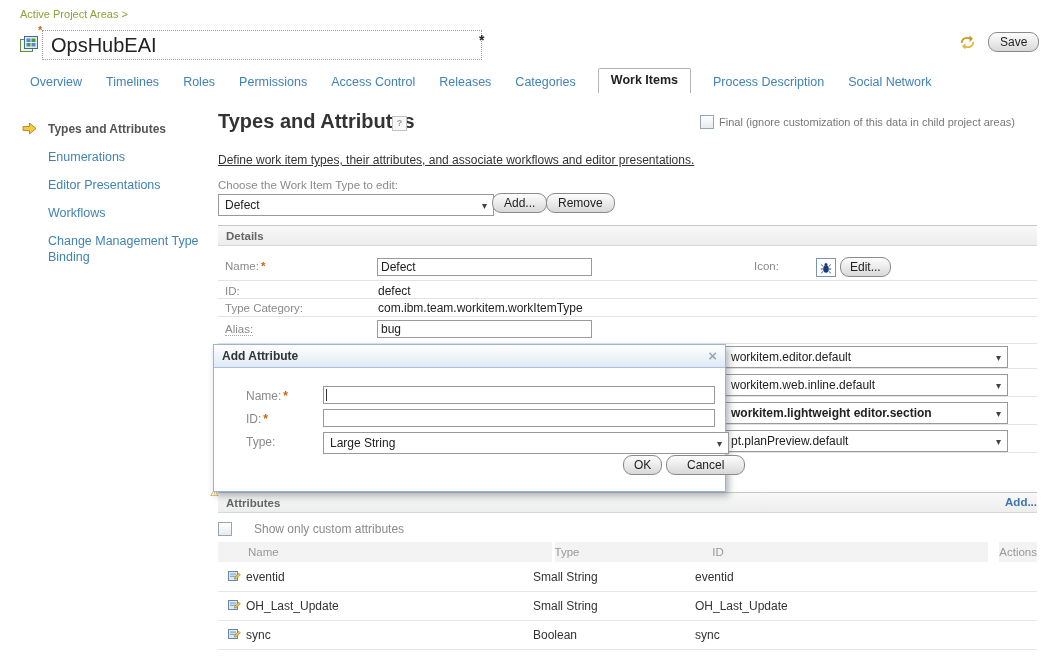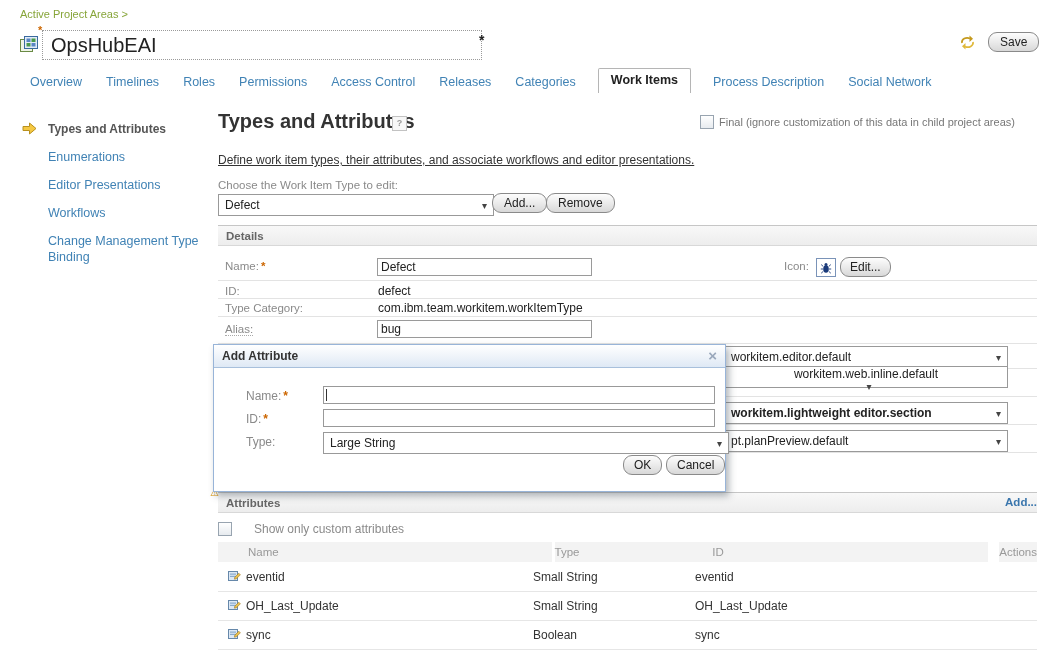--- a/index.html
+++ b/index.html
@@ -88,21 +88,21 @@
                 background:linear-gradient(#ffffff,#dfe9f5);border-bottom:1px solid #a8c0dc;
                 display:flex;align-items:center;justify-content:space-between;padding:0 8px;}
   .dlg-title{font-weight:bold;font-size:12px;color:#333;}
   .dlg-close{color:#9aa8bc;font-size:15px;font-weight:bold;cursor:pointer;line-height:14px;}
   .dlg-label{position:absolute;left:32px;color:#8a8a8a;font-size:12px;}
   .dlg-input{position:absolute;left:109px;width:384px;height:16px;border:1px solid #999;background:#fff;
              font-family:"Liberation Sans",sans-serif;font-size:12px;padding:0 3px;outline:none;box-sizing:content-box;}
   .dlg-select{position:absolute;left:109px;width:392px;}
   .caret{position:absolute;left:112px;top:44px;width:1px;height:12px;background:#333;}
   .dlg-ok{position:absolute;left:409px;top:110px;padding:2px 10px;}
-  .dlg-cancel{position:absolute;left:452px;top:110px;padding:2px 10px;}
+  .dlg-cancel{position:absolute;left:452px;top:110px;padding:2px 20px;}
 </style>
 </head>
 <body>
 
 <div id="page">
 
   <div class="abs breadcrumb">Active Project Areas &gt;</div>
 
   <span class="abs" style="left:20px;top:36px;">
     <svg width="18" height="16" viewBox="0 0 18 16">
@@ -170,21 +170,21 @@
   <div class="abs btn remove-type-btn">Remove</div>
 
   <div class="abs sec-bar details-bar">
     <span class="sec-title">Details</span>
   </div>
 
   <div class="abs flabel" style="left:225px;top:260px;">
     <span>Name:</span><span class="req">*</span>
   </div>
   <input class="abs txt-input" style="left: 377px; top: 258px; width: 207px;" value="Defect">
-  <div class="abs flabel" style="left:784px;top:260px;">Icon:</div>
+  <div class="abs flabel" style="left:754px;top:260px;">Icon:</div>
   <span class="abs icon-box">
     <svg width="12" height="12" viewBox="0 0 12 12">
       <ellipse cx="6" cy="7" rx="2.8" ry="3.8" fill="#1a3a7a"></ellipse>
       <circle cx="6" cy="2.6" r="1.5" fill="#1a3a7a"></circle>
       <path d="M3.2 4.4 L1.2 2.6 M3 7 H0.8 M3.2 9.4 L1.2 11.2 M8.8 4.4 L10.8 2.6 M9 7 H11.2 M8.8 9.4 L10.8 11.2" stroke="#1a3a7a" stroke-width="0.9"></path>
     </svg>
   </span>
   <div class="abs btn edit-btn">Edit...</div>
   <div class="hline" style="top:280px;"></div>
 
@@ -198,21 +198,21 @@
 
   <div class="abs flabel" style="left:225px;top:323px;border-bottom:1px dotted #aaa;">Alias:</div>
   <input class="abs txt-input" style="left: 377px; top: 320px; width: 207px;" value="bug">
   <div class="hline" style="top:343px;"></div>
 
   <div class="abs selectbox pres-select" style="top:346px;">
     <span>workitem.editor.default</span>
     <span class="arr">▾</span>
   </div>
   <div class="hline" style="top:368px;"></div>
-  <div class="abs selectbox pres-select" style="top:366px;flex-direction:column;">
+  <div class="abs selectbox pres-select" style="top:374px;">
     <span>workitem.web.inline.default</span>
     <span class="arr">▾</span>
   </div>
   <div class="hline" style="top:396px;"></div>
   <div class="abs selectbox pres-select" style="top:402px;font-weight:bold;">
     <span>workitem.lightweight editor.section</span>
     <span class="arr">▾</span>
   </div>
   <div class="hline" style="top:424px;"></div>
   <div class="abs selectbox pres-select" style="top:430px;">

